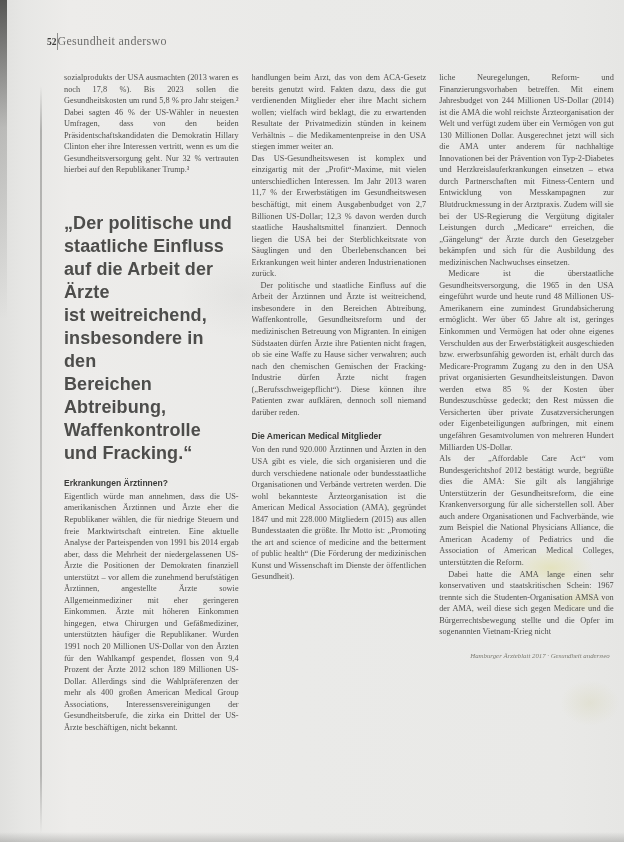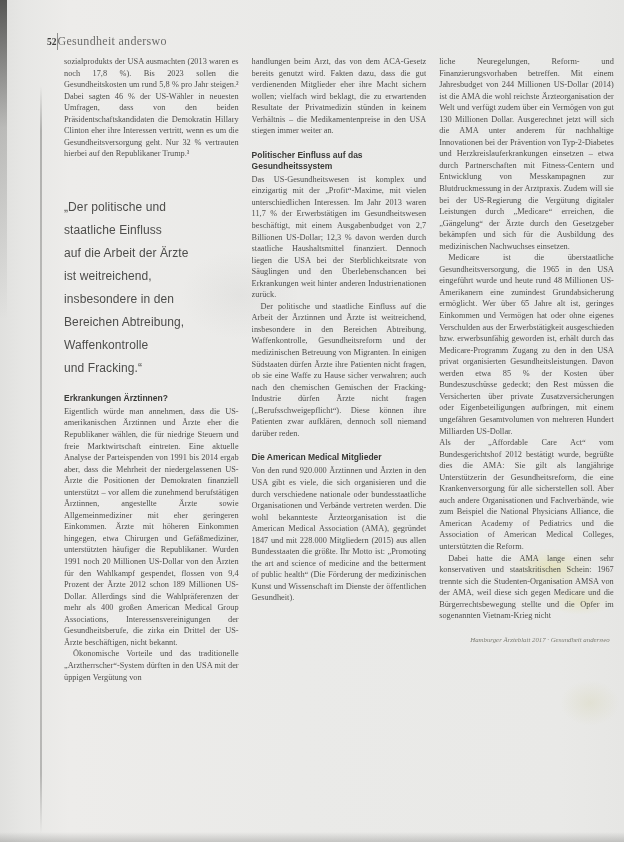--- a/index.html
+++ b/index.html
@@ -18,28 +18,28 @@
   .blob.b2{left:545px;top:585px;width:70px;height:30px;background:radial-gradient(ellipse at center,rgba(224,221,158,.45),rgba(224,221,158,0) 70%);}
   .blob.b3{left:560px;top:680px;width:60px;height:46px;background:radial-gradient(ellipse at center,rgba(210,208,170,.30),rgba(210,208,170,0) 70%);}
   .blob.b4{left:180px;top:250px;width:120px;height:90px;background:radial-gradient(ellipse at center,rgba(160,160,158,.10),rgba(160,160,158,0) 70%);}
   
   .header{position:absolute;left:47px;top:33px;display:flex;align-items:center;gap:0;
     font-family:Liberation Serif, serif;filter:blur(.3px);}
   .page-num{font-weight:700;font-size:9.5px;color:#3f3f3d;}
   .hdr-rule{width:1px;height:17px;background:#8d8d8b;}
   .section-title{font-size:12px;color:#6d6d6b;letter-spacing:.3px;}
   
-  .content{position:absolute;left:64px;top:56px;width:550px;height:748px;
+  .content{position:absolute;left:64px;top:72px;width:550px;height:748px;
     display:flex;gap:13px;filter:blur(.34px);}
   .col{width:174.6px;overflow:hidden;}
   p.body{margin:0;font-size:8.3px;line-height:11.55px;text-align:justify;
     color:#4e4e4c;hyphens:auto;-webkit-hyphens:auto;}
   p.ind{text-indent:9px;}
-  .quote{margin:36px 0 0 0;font-family:"Liberation Sans",sans-serif;font-weight:400;
-    font-size:12px;line-height:23px;color:#4d4d4b;white-space:pre-line;letter-spacing:.1px;}
+  .quote{margin:36px 0 0 0;font-family:"Liberation Sans",sans-serif;font-weight:700;
+    font-size:18px;line-height:23px;color:#4d4d4b;white-space:pre-line;letter-spacing:.1px;}
   h3.sub{margin:13px 0 2px 0;font-family:"Liberation Sans",sans-serif;font-weight:700;
     font-size:8.5px;line-height:11px;color:#3b3b39;white-space:pre-line;}
   .footer-note{margin-top:13px;font-style:italic;font-size:6.8px;line-height:9px;
     color:#79796f;text-align:right;padding-right:4px;}
 </style>
 </head>
 <body>
 
 <div class="page">
 
@@ -63,27 +63,24 @@
       <div class="quote">„Der politische und
 staatliche Einfluss
 auf die Arbeit der Ärzte
 ist weitreichend,
 insbesondere in den
 Bereichen Abtreibung,
 Waffenkontrolle
 und Fracking.“</div>
       <h3 class="sub">Erkrankungen Ärztinnen?</h3>
       <p class="body">Eigentlich würde man annehmen, dass die US-amerikanischen Ärztinnen und Ärzte eher die Republikaner wählen, die für niedrige Steuern und freie Marktwirtschaft eintreten. Eine aktuelle Analyse der Parteispenden von 1991 bis 2014 ergab aber, dass die Mehrheit der niedergelassenen US-Ärzte die Positionen der Demokraten finanziell unterstützt – vor allem die zunehmend berufstätigen Ärztinnen, angestellte Ärzte sowie Allgemeinmediziner mit eher geringeren Einkommen. Ärzte mit höheren Einkommen hingegen, etwa Chirurgen und Gefäßmediziner, unterstützten häufiger die Republikaner. Wurden 1991 noch 20 Millionen US-Dollar von den Ärzten für den Wahlkampf gespendet, flossen von 9,4 Prozent der Ärzte 2012 schon 189 Millionen US-Dollar. Allerdings sind die Wahlpräferenzen der mehr als 400 großen American Medical Group Associations, Interessensvereinigungen der Gesundheitsberufe, die zirka ein Drittel der US-Ärzte beschäftigen, nicht bekannt.</p>
-      <p class="body ind">Ökonomische Vorteile und das traditionelle „Arztherrscher“-System dürften in den USA mit der üppigen Vergütung von</p>
     </div>
 
     <div class="col">
       <p class="body">handlungen beim Arzt, das von dem ACA-Gesetz bereits genutzt wird. Fakten dazu, dass die gut verdienenden Mitglieder eher ihre Macht sichern wollen; vielfach wird beklagt, die zu erwartenden Resultate der Privatmedizin stünden in keinem Verhältnis – die Medikamentenpreise in den USA stiegen immer weiter an.</p>
-      <h3 class="sub">Politischer Einfluss auf das
-Gesundheitssystem</h3>
       <p class="body">Das US-Gesundheitswesen ist komplex und einzigartig mit der „Profit“-Maxime, mit vielen unterschiedlichen Interessen. Im Jahr 2013 waren 11,7 % der Erwerbstätigen im Gesundheitswesen beschäftigt, mit einem Ausgabenbudget von 2,7 Billionen US-Dollar; 12,3 % davon werden durch staatliche Haushaltsmittel finanziert. Dennoch liegen die USA bei der Sterblichkeitsrate von Säuglingen und den Überlebenschancen bei Erkrankungen weit hinter anderen Industrienationen zurück.</p>
       <p class="body ind">Der politische und staatliche Einfluss auf die Arbeit der Ärztinnen und Ärzte ist weitreichend, insbesondere in den Bereichen Abtreibung, Waffenkontrolle, Gesundheitsreform und der medizinischen Betreuung von Migranten. In einigen Südstaaten dürfen Ärzte ihre Patienten nicht fragen, ob sie eine Waffe zu Hause sicher verwahren; auch nach den chemischen Gemischen der Fracking-Industrie dürfen Ärzte nicht fragen („Berufsschweigepflicht“). Diese können ihre Patienten zwar aufklären, dennoch soll niemand darüber reden.</p>
       <h3 class="sub">Die American Medical Mitglieder</h3>
       <p class="body">Von den rund 920.000 Ärztinnen und Ärzten in den USA gibt es viele, die sich organisieren und die durch verschiedene nationale oder bundesstaatliche Organisationen und Verbände vertreten werden. Die wohl bekannteste Ärzteorganisation ist die American Medical Association (AMA), gegründet 1847 und mit 228.000 Mitgliedern (2015) aus allen Bundesstaaten die größte. Ihr Motto ist: „Promoting the art and science of medicine and the betterment of public health“ (Die Förderung der medizinischen Kunst und Wissenschaft im Dienste der öffentlichen Gesundheit).</p>
     </div>
 
     <div class="col">
       <p class="body">liche Neuregelungen, Reform- und Finanzierungsvorhaben betreffen. Mit einem Jahresbudget von 244 Millionen US-Dollar (2014) ist die AMA die wohl reichste Ärzteorganisation der Welt und verfügt zudem über ein Vermögen von gut 130 Millionen Dollar. Ausgerechnet jetzt will sich die AMA unter anderem für nachhaltige Innovationen bei der Prävention von Typ-2-Diabetes und Herzkreislauferkrankungen einsetzen – etwa durch Partnerschaften mit Fitness-Centern und Entwicklung von Messkampagnen zur Blutdruckmessung in der Arztpraxis. Zudem will sie bei der US-Regierung die Vergütung digitaler Leistungen durch „Medicare“ erreichen, die „Gängelung“ der Ärzte durch den Gesetzgeber bekämpfen und sich für die Ausbildung des medizinischen Nachwuchses einsetzen.</p>
       <p class="body ind">Medicare ist die überstaatliche Gesundheitsversorgung, die 1965 in den USA eingeführt wurde und heute rund 48 Millionen US-Amerikanern eine zumindest Grundabsicherung ermöglicht. Wer über 65 Jahre alt ist, geringes Einkommen und Vermögen hat oder ohne eigenes Verschulden aus der Erwerbstätigkeit ausgeschieden bzw. erwerbsunfähig geworden ist, erhält durch das Medicare-Programm Zugang zu den in den USA privat organisierten Gesundheitsleistungen. Davon werden etwa 85 % der Kosten über Bundeszuschüsse gedeckt; den Rest müssen die Versicherten über private Zusatzversicherungen oder Eigenbeteiligungen aufbringen, mit einem ungefähren Gesamtvolumen von mehreren Hundert Milliarden US-Dollar.</p>
       <p class="body">Als der „Affordable Care Act“ vom Bundesgerichtshof 2012 bestätigt wurde, begrüßte dies die AMA: Sie gilt als langjährige Unterstützerin der Gesundheitsreform, die eine Krankenversorgung für alle sicherstellen soll. Aber auch andere Organisationen und Fachverbände, wie zum Beispiel die National Physicians Alliance, die American Academy of Pediatrics und die Association of American Medical Colleges, unterstützten die Reform.</p>

